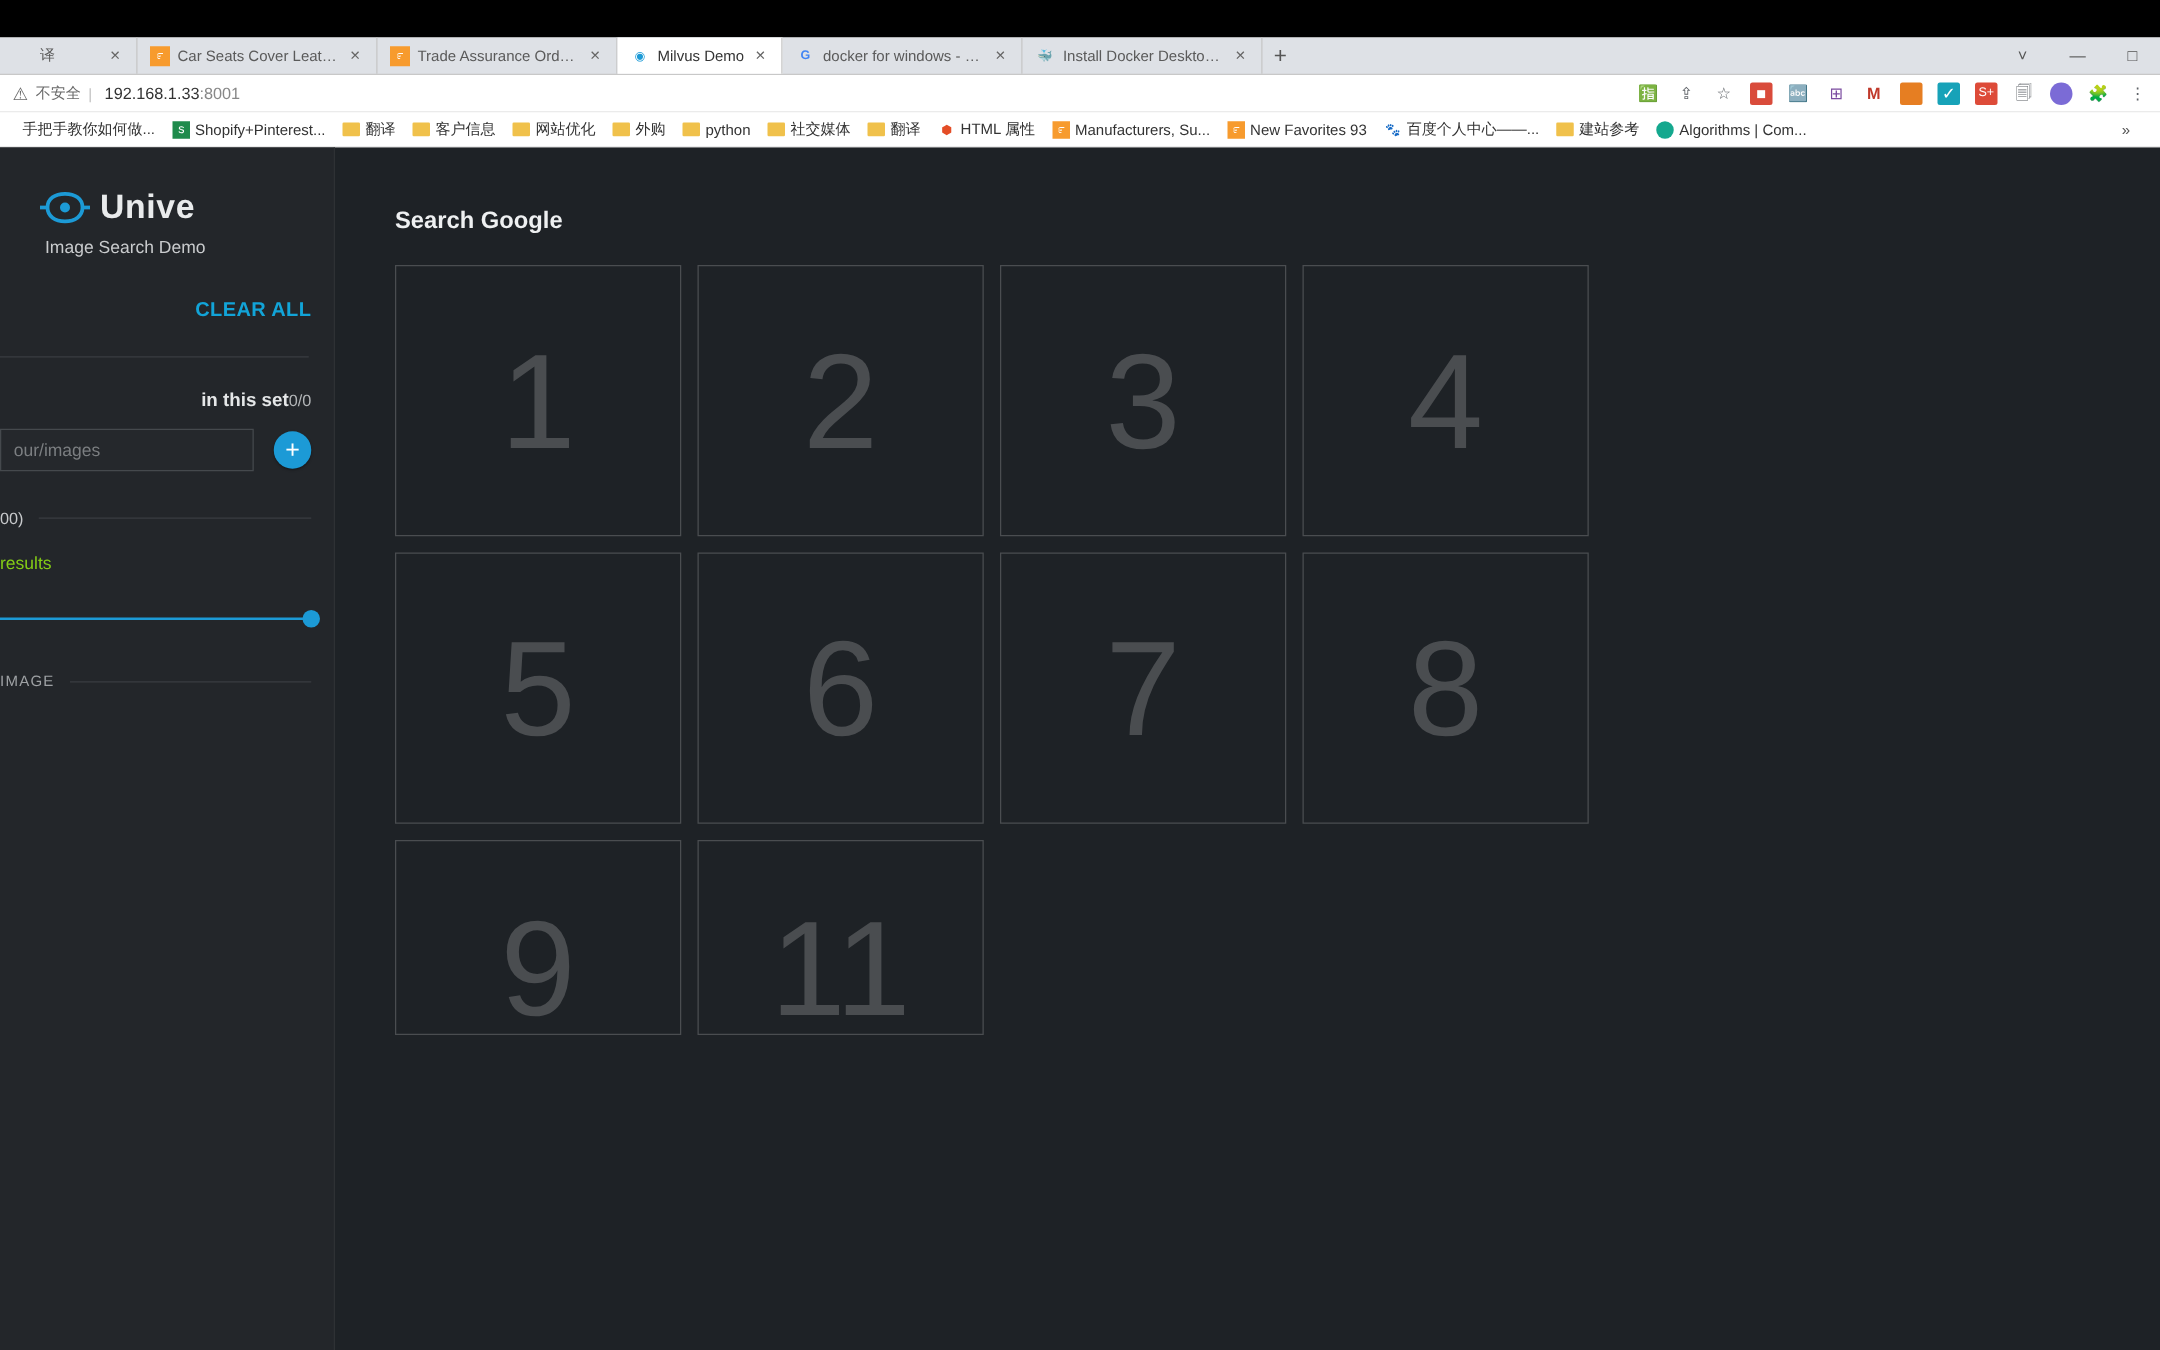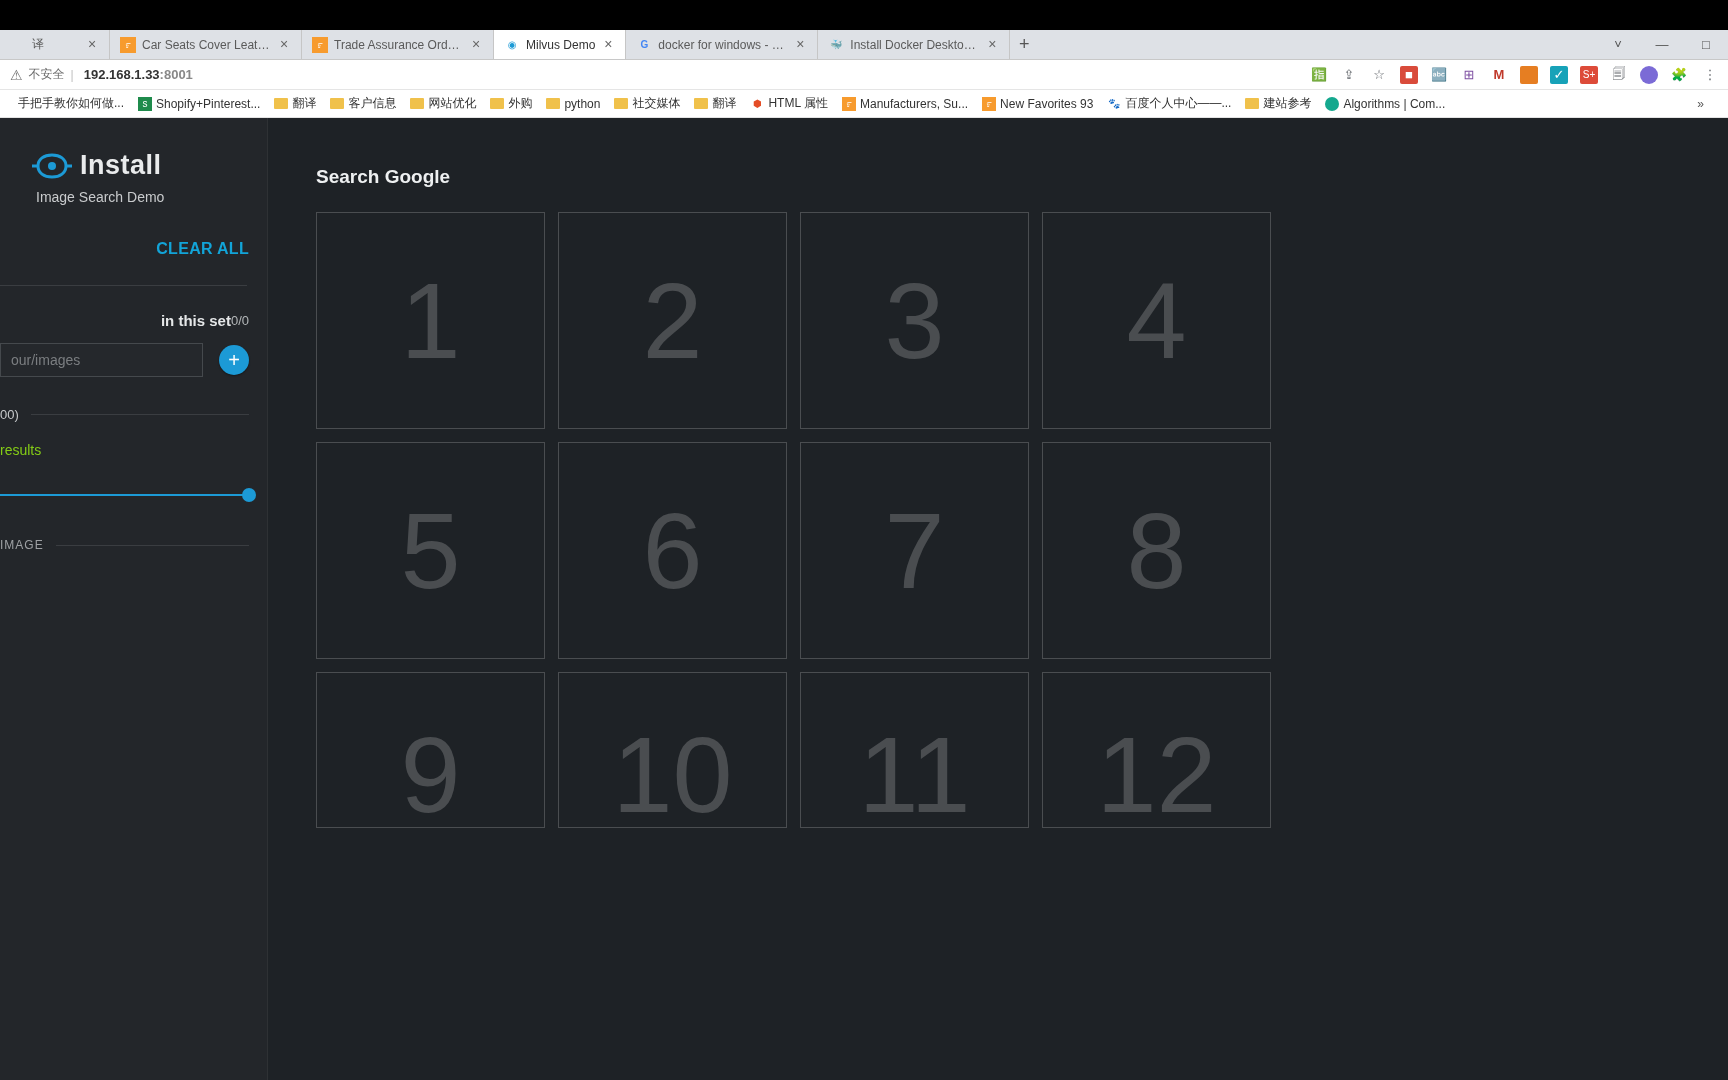--- a/index.html
+++ b/index.html
@@ -14,21 +14,21 @@
   .tab .fav { width: 16px; height: 16px; flex: 0 0 16px; display: inline-flex; align-items: center; justify-content: center; font-size: 10px; }
   .tab .label { flex: 1 1 auto; white-space: nowrap; overflow: hidden; text-overflow: ellipsis; }
   .tab .close { flex: 0 0 14px; width: 14px; height: 14px; font-size: 14px; line-height: 12px; color: #666; text-align: center; }
   .tabs-bar .new-tab { width: 28px; display: flex; align-items: center; justify-content: center; color: #555; font-size: 18px; }
   .tabs-bar .spacer { flex: 1; }
   .win-btns { display: flex; align-items: center; gap: 16px; padding-right: 8px; color: #555; font-size: 13px; }
   .win-btns span { width: 28px; text-align: center; }
 
   .addr-bar { height: 30px; display: flex; align-items: center; padding: 0 10px; background: #fff; border-bottom: 1px solid #e5e5e5; }
   .addr-left { display: flex; align-items: center; gap: 6px; font-size: 12px; color: #6a6a6a; }
-  .addr-url { font-size: 13px; color: #333; margin-left: 10px; font-weight: bold; }
+  .addr-url { font-size: 13px; color: #333; margin-left: 10px; }
   .addr-url .gray { color: #888; }
   .addr-right { margin-left: auto; display: flex; align-items: center; gap: 12px; }
   .ext-icon { width: 18px; height: 18px; display: inline-flex; align-items: center; justify-content: center; font-size: 13px; border-radius: 2px; }
 
   .bookmarks-bar { height: 28px; display: flex; align-items: center; gap: 14px; padding: 0 18px; background: #fff; border-bottom: 1px solid #e3e3e3; font-size: 12px; color: #333; }
   .bm-item { display: flex; align-items: center; gap: 4px; white-space: nowrap; }
   .bm-item .folder-ico { width: 14px; height: 11px; background: #f0c14b; border-radius: 1px; display: inline-block; }
   .bm-item .custom-ico { width: 14px; height: 14px; display: inline-flex; align-items: center; justify-content: center; font-size: 10px; }
   .bookmarks-bar .more { margin-left: auto; padding-right: 6px; color: #555; }
 
@@ -220,21 +220,21 @@
   <aside class="sidebar">
     <div class="logo-row">
       <span class="logo-mark">
         <svg viewBox="0 0 40 28" width="40" height="28">
           <path d="M6 14 C6 7 12 3 20 3 C28 3 34 7 34 14 C34 21 28 25 20 25 C12 25 6 21 6 14 Z" fill="none" stroke="#1c9ad6" stroke-width="3"></path>
           <circle cx="20" cy="14" r="4" fill="#1c9ad6"></circle>
           <path d="M34 14 L40 14" stroke="#1c9ad6" stroke-width="3"></path>
           <path d="M0 14 L6 14" stroke="#1c9ad6" stroke-width="3"></path>
         </svg>
       </span>
-      <span class="logo-text">Install</span>
+      <span class="logo-text">Unive</span>
     </div>
     <div class="subtitle">Image Search Demo</div>
 
     <div class="clear-all">CLEAR ALL</div>
 
     <div class="side-inner">
       <div class="divider" style="margin-top:60px;"></div>
 
       <div class="row-set">
         <span class="lbl">in this set</span>
@@ -291,23 +291,17 @@
         </div>
       <div class="cell">
           <span>8</span>
         </div>
     </div>
     <div class="grid row3" style="margin-top:13px;">
       <div class="cell">
           <span>9</span>
         </div>
       <div class="cell">
-          <span>10</span>
-        </div>
-      <div class="cell">
           <span>11</span>
-        </div>
-      <div class="cell">
-          <span>12</span>
         </div>
     </div>
   </main>
 </div>
 
 </body></html>

